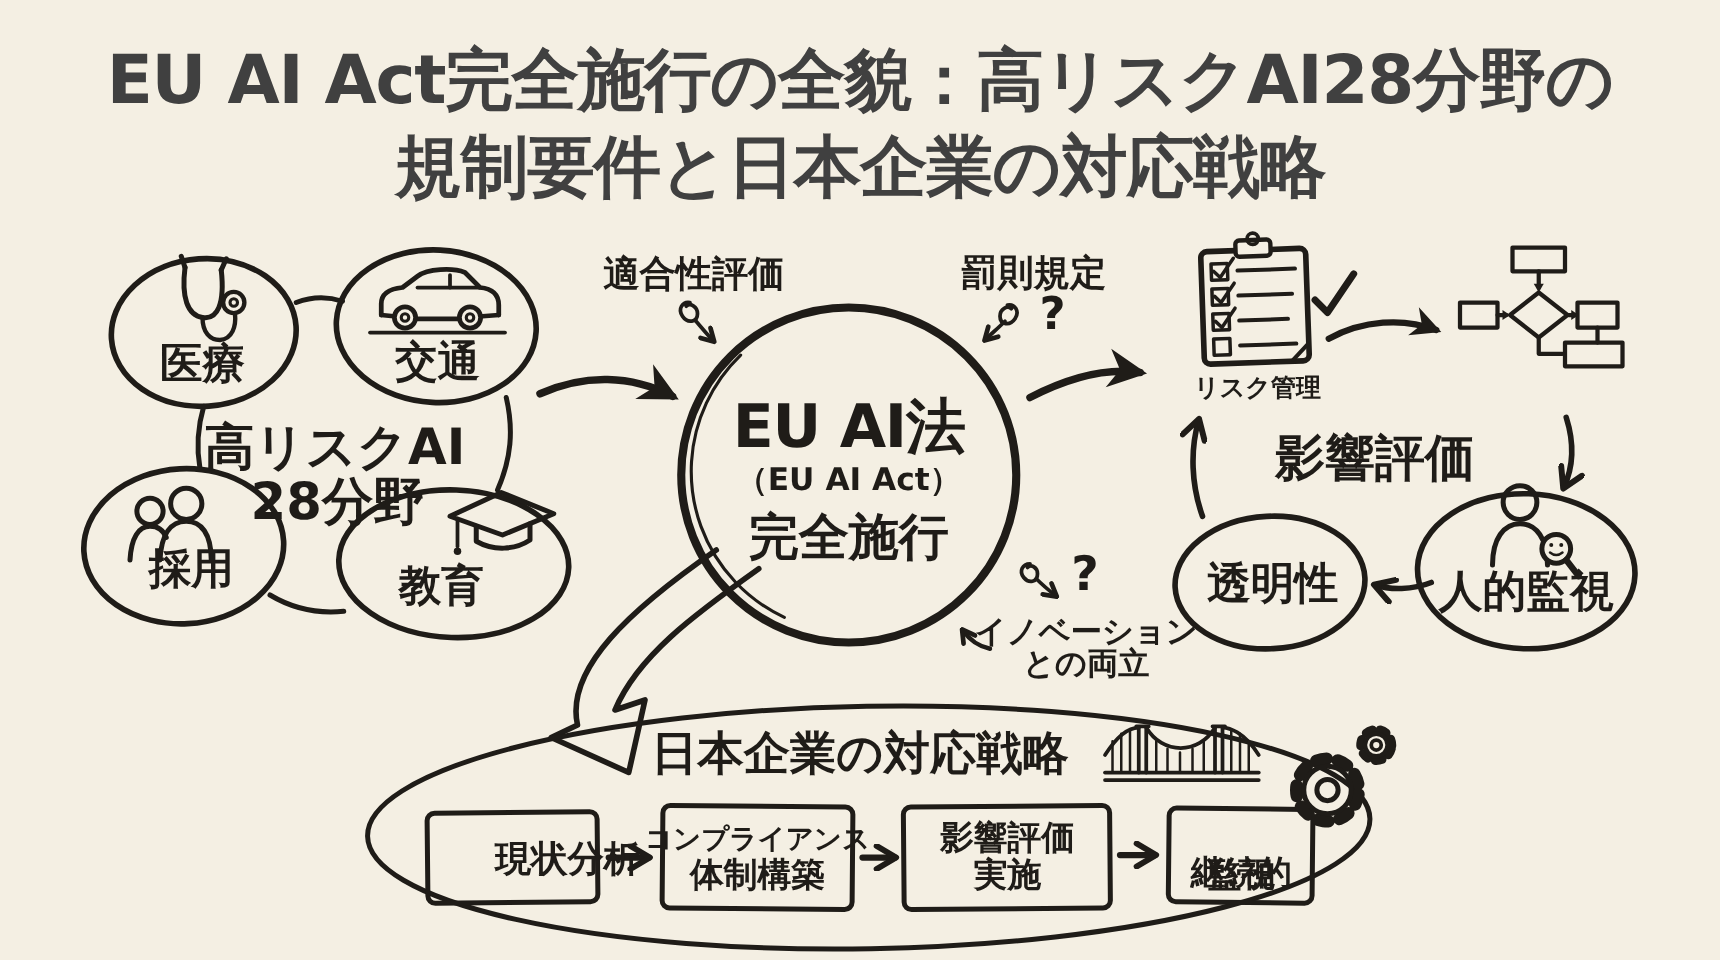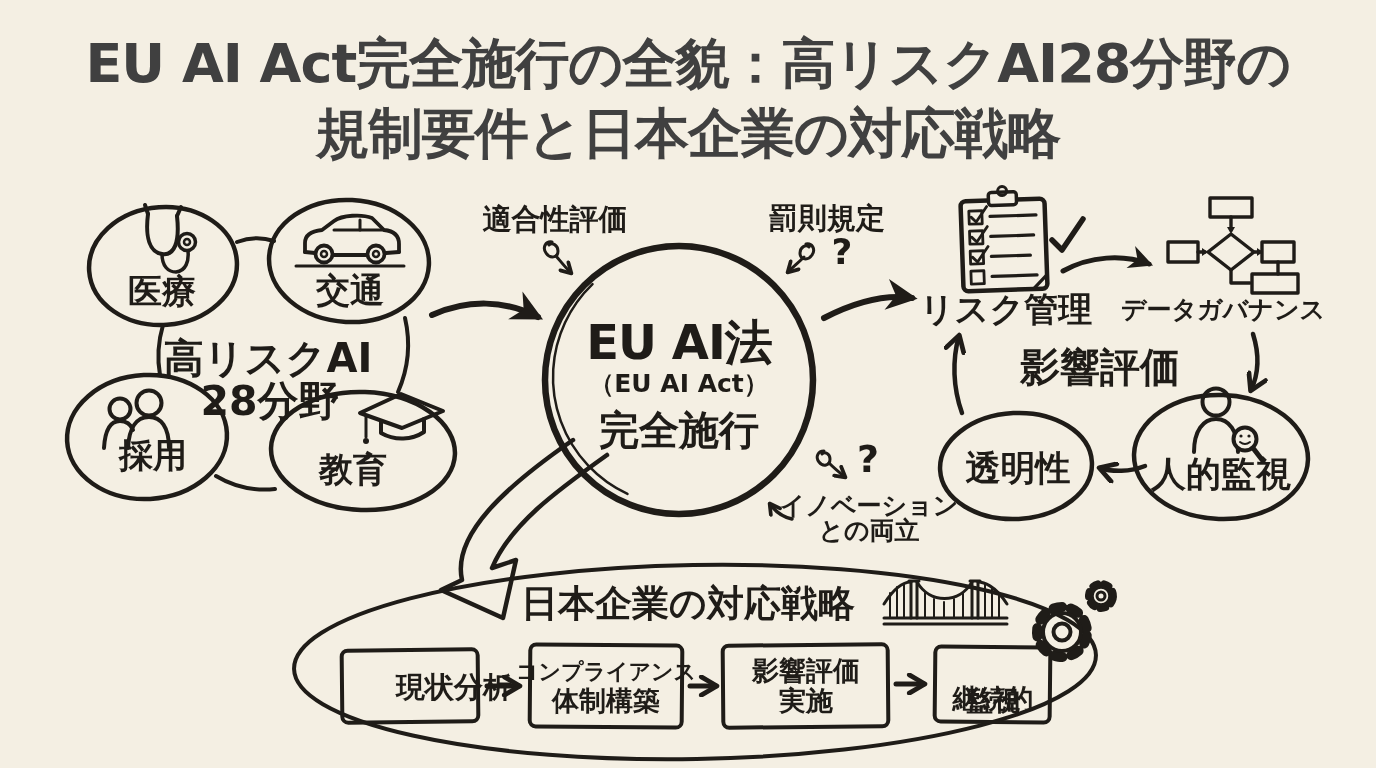--- a/index.html
+++ b/index.html
@@ -272,22 +272,21 @@
   <div class="t" style="left:827px;top:218px;font-size:29px;font-weight:700;">罰則規定</div>
   <div class="t" style="left:842px;top:252px;font-size:36px;font-weight:700;">?</div>
   <div class="t" style="left:868px;top:460px;font-size:38px;font-weight:700;">?</div>
   <div class="t" style="left:869px;top:506px;font-size:25px;font-weight:700;">イノベーション</div>
   <div class="t" style="left:869px;top:531px;font-size:25px;font-weight:700;">との両立</div>
 
   <div class="t" style="left:679px;top:342px;font-size:48px;letter-spacing:-1px;">EU AI法</div>
   <div class="t" style="left:679px;top:384px;font-size:25px;font-weight:700;">（EU AI Act）</div>
   <div class="t" style="left:679px;top:430px;font-size:40px;">完全施行</div>
 
-  <div class="t" style="left:1006px;top:310px;font-size:34px;font-weight:700;">リスク管理</div>
-  <div class="t" style="left:1223px;top:310px;font-size:25px;font-weight:700;">データガバナンス</div>
+  <div class="t" style="left:1006px;top:310px;font-size:20px;font-weight:700;">リスク管理</div>
   <div class="t" style="left:1100px;top:367px;font-size:40px;">影響評価</div>
   <div class="t" style="left:1018px;top:468px;font-size:35px;">透明性</div>
   <div class="t" style="left:1221px;top:474px;font-size:35px;">人的監視</div>
 
   <div class="t" style="left:688px;top:604px;font-size:37px;">日本企業の対応戦略</div>
 
   <div class="t" style="left:410px;top:687px;font-size:29px;font-weight:700;margin-left:44px;">現状分析</div>
 
   <div class="t" style="left:606px;top:672px;font-size:22px;font-weight:700;text-align:center;">コンプライアンス</div>
   <div class="t" style="left:606px;top:701px;font-size:27px;font-weight:700;">体制構築</div>

